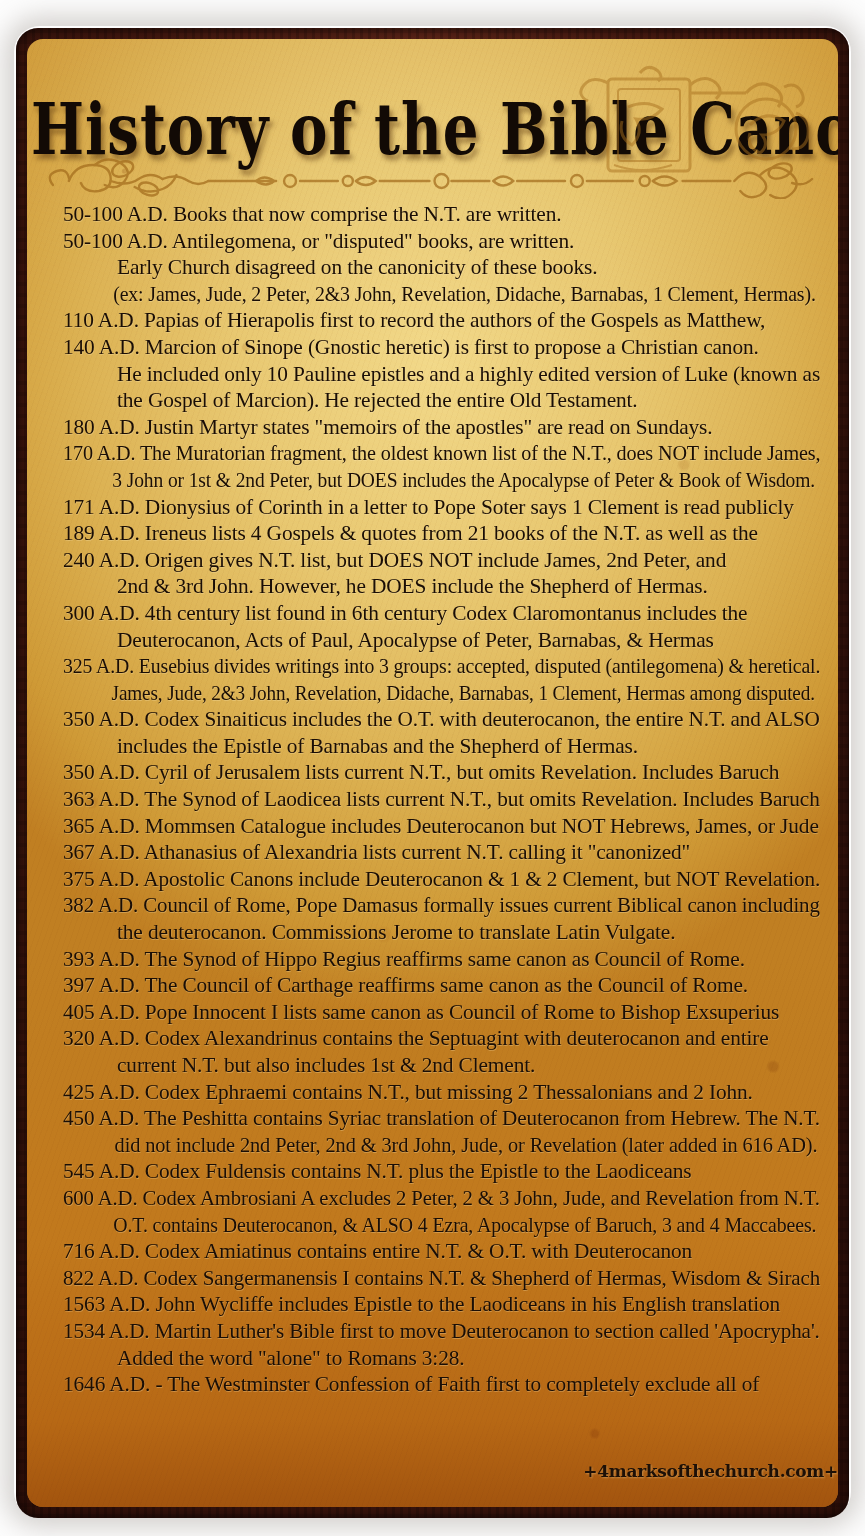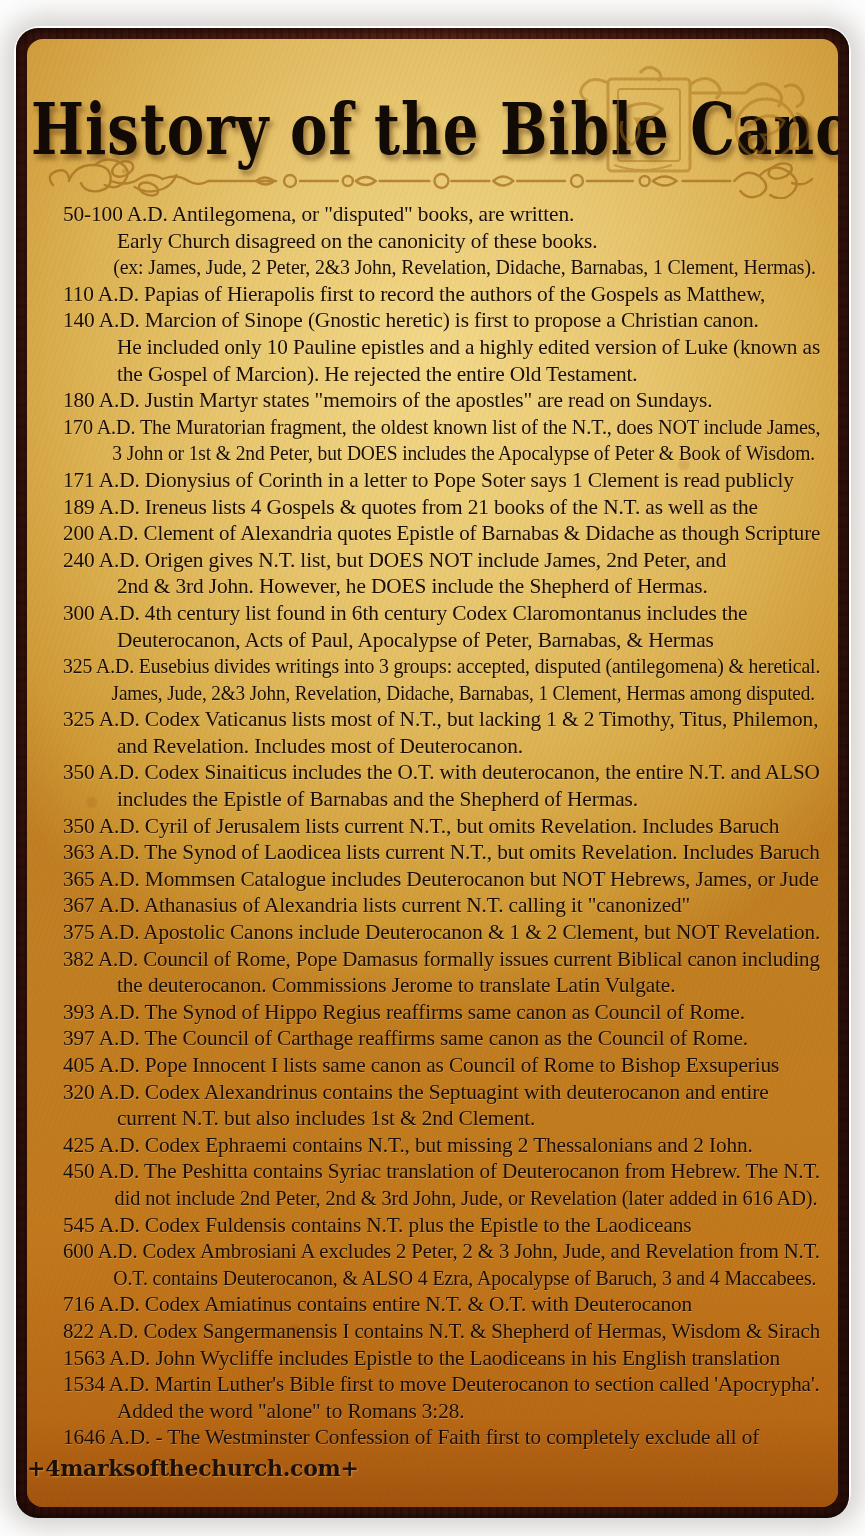--- a/index.html
+++ b/index.html
@@ -172,24 +172,24 @@
     white-space: nowrap;
     text-shadow: 0.5px 0.5px 0 rgba(255,238,190,0.28);
   }
   .line.cont { padding-left: 54px; }
 
   
   .footer {
     position: absolute;
     left: 0; right: 0;
     bottom: 26px;
-    text-align: left;
+    text-align: right;
     font-family: "DejaVu Serif", "Liberation Serif", serif;
     font-weight: 700;
-    font-size: 22px;
+    font-size: 17px;
     letter-spacing: -0.3px;
     color: #1d1007;
     text-shadow: 1px 1px 2px rgba(255,230,170,0.35);
   }
 </style>
 </head>
 <body>
 
 <div id="poster-root">
   <div class="frame">
@@ -248,49 +248,47 @@
               <path d="M698 26 q12 -14 26 -4 q12 10 0 18 q-12 6 -20 -4"></path>
               <path d="M724 20 q14 -14 30 -2 q12 10 2 20 q-10 10 -22 2"></path>
               <ellipse cx="744" cy="16" rx="12" ry="7" transform="rotate(-18 744 16)"></ellipse>
               <path d="M756 28 q12 4 20 -4"></path>
               <path d="M236 26 q-10 -7 -18 0 q10 7 18 0"></path>
             </g>
           </svg>
         </div>
 
         <div class="timeline" id="timeline">
+            <div class="entry">
+              <div class="line">50-100 A.D. Books that now comprise the N.T. are written.</div>
+            </div>
             <div class="entry"><div class="line">50-100 A.D. Antilegomena, or "disputed" books, are written.</div><div class="line cont">Early Church disagreed on the canonicity of these books.</div><div class="line cont" style="display: inline-block; transform-origin: left center; transform: scaleX(0.9287);">(ex: James, Jude, 2 Peter, 2&amp;3 John, Revelation, Didache, Barnabas, 1 Clement, Hermas).</div></div>
             <div class="entry">
               <div class="line">110 A.D. Papias of Hierapolis first to record the authors of the Gospels as Matthew,</div>
             </div>
             <div class="entry"><div class="line">140 A.D. Marcion of Sinope (Gnostic heretic) is first to propose a Christian canon.</div><div class="line cont" style="display: inline-block; transform-origin: left center; transform: scaleX(0.9986);">He included only 10 Pauline epistles and a highly edited version of Luke (known as</div><div class="line cont">the Gospel of Marcion). He rejected the entire Old Testament.</div></div>
             <div class="entry">
               <div class="line">180 A.D. Justin Martyr states "memoirs of the apostles" are read on Sundays.</div>
             </div>
             <div class="entry"><div class="line" style="display: inline-block; transform-origin: left center; transform: scaleX(0.9439);">170 A.D. The Muratorian fragment, the oldest known list of the N.T., does NOT include James,</div><div class="line cont" style="display: inline-block; transform-origin: left center; transform: scaleX(0.9142);">3 John or 1st &amp; 2nd Peter, but DOES includes the Apocalypse of Peter &amp; Book of Wisdom.</div></div>
             <div class="entry">
               <div class="line">171 A.D. Dionysius of Corinth in a letter to Pope Soter says 1 Clement is read publicly</div>
             </div>
             <div class="entry">
               <div class="line">189 A.D. Ireneus lists 4 Gospels &amp; quotes from 21 books of the N.T. as well as the</div>
             </div>
-            <div class="entry"><div class="line" style="display: inline-block; transform-origin: left center; transform: scaleX(0.9844);">200 A.D. Clement of Alexandria quotes Epistle of Barnabas &amp; Didache as though Scripture</div></div>
             <div class="entry">
               <div class="line">240 A.D. Origen gives N.T. list, but DOES NOT include James, 2nd Peter, and</div>
               <div class="line cont">2nd &amp; 3rd John. However, he DOES include the Shepherd of Hermas.</div>
             </div>
             <div class="entry">
               <div class="line">300 A.D. 4th century list found in 6th century Codex Claromontanus includes the</div>
               <div class="line cont">Deuterocanon, Acts of Paul, Apocalypse of Peter, Barnabas, &amp; Hermas</div>
             </div>
             <div class="entry"><div class="line" style="display: inline-block; transform-origin: left center; transform: scaleX(0.9266);">325 A.D. Eusebius divides writings into 3 groups: accepted, disputed (antilegomena) &amp; heretical.</div><div class="line cont" style="display: inline-block; transform-origin: left center; transform: scaleX(0.899);">James, Jude, 2&amp;3 John, Revelation, Didache, Barnabas, 1 Clement, Hermas among disputed.</div></div>
-            <div class="entry">
-              <div class="line">325 A.D. Codex Vaticanus lists most of N.T., but lacking 1 &amp; 2 Timothy, Titus, Philemon,</div>
-              <div class="line cont">and Revelation. Includes most of Deuterocanon.</div>
-            </div>
             <div class="entry"><div class="line" style="display: inline-block; transform-origin: left center; transform: scaleX(0.9947);">350 A.D. Codex Sinaiticus includes the O.T. with deuterocanon, the entire N.T. and ALSO</div><div class="line cont">includes the Epistle of Barnabas and the Shepherd of Hermas.</div></div>
             <div class="entry">
               <div class="line">350 A.D. Cyril of Jerusalem lists current N.T., but omits Revelation. Includes Baruch</div>
             </div>
             <div class="entry"><div class="line" style="display: inline-block; transform-origin: left center; transform: scaleX(0.9987);">363 A.D. The Synod of Laodicea lists current N.T., but omits Revelation. Includes Baruch</div></div>
             <div class="entry">
               <div class="line">365 A.D. Mommsen Catalogue includes Deuterocanon but NOT Hebrews, James, or Jude</div>
             </div>
             <div class="entry">
               <div class="line">367 A.D. Athanasius of Alexandria lists current N.T. calling it "canonized"</div>

